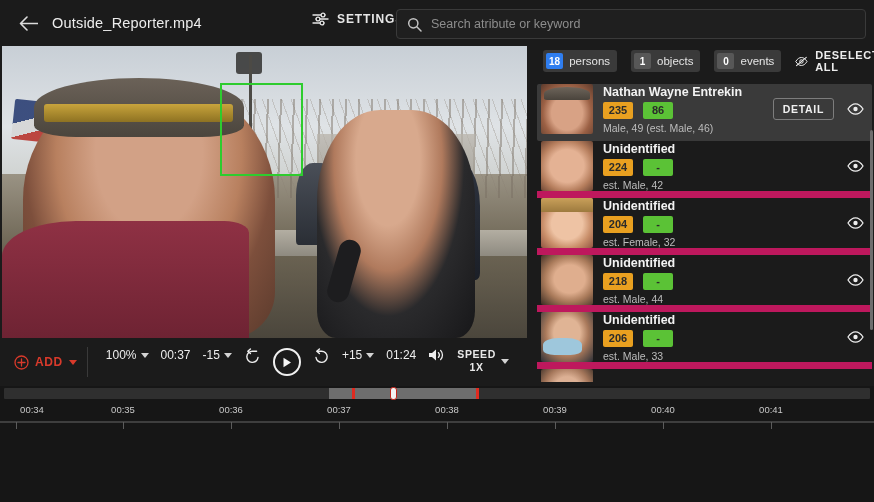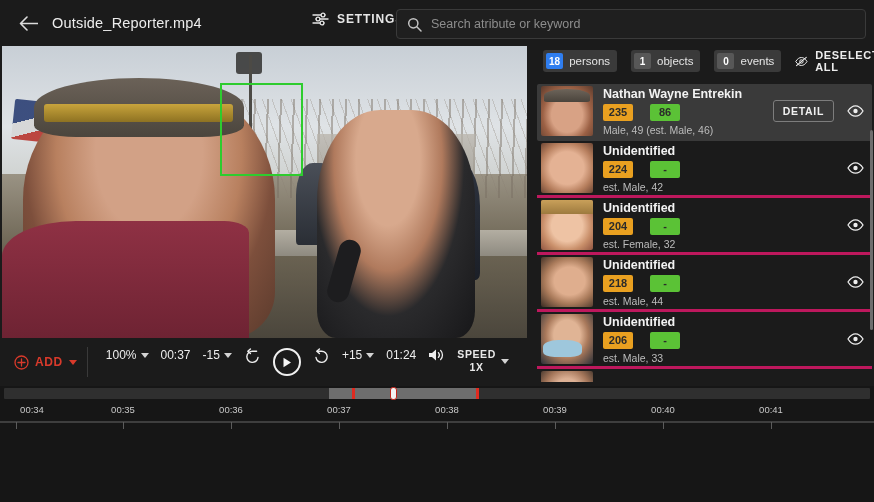--- a/index.html
+++ b/index.html
@@ -161,42 +161,42 @@
     margin-left: auto; display: flex; align-items: center; gap: 7px;
     font-size: 11px; font-weight: bold; letter-spacing: .7px;
     color: #ededed; cursor: pointer;
   }
   .person-list {
     position: relative; height: 298px; overflow: hidden; padding: 0 2px 0 6px;
   }
   .person-row {
     display: flex; align-items: center; gap: 10px;
     height: 57px; padding: 0 6px 0 4px;
-    border-bottom: 3px solid #be185d; cursor: pointer;
+    border-bottom: 7px solid #be185d; cursor: pointer;
   }
   .person-row.selected { background: #3a3a3a; border-radius: 2px; border-bottom-color: transparent; }
   .thumb {
     width: 52px; height: 50px; border-radius: 2px; flex: none;
     background: #4a4036; overflow: hidden; position: relative;
   }
   .t1 { background: radial-gradient(ellipse at 50% 58%, #d8a285 0 42%, #9c6145 66%, #5b3a2c 100%); }
   .t1::after { content:""; position:absolute; left:6%; top:6%; width:88%; height:26%; background:linear-gradient(#6d645a,#4a443c); border-radius:50% 50% 12% 12%; }
   .t2 { background: radial-gradient(ellipse at 50% 50%, #e4b294 0 46%, #b57d5c 72%, #6d4634 100%); }
   .t3 { background: radial-gradient(ellipse at 50% 52%, #eec3a4 0 42%, #c98f6a 66%, #8a4e3c 100%); }
   .t3::after { content:""; position:absolute; left:0; top:0; width:100%; height:28%; background:linear-gradient(#c9a05a,#9d7a3e); }
   .t4 { background: radial-gradient(ellipse at 55% 48%, #dfae8e 0 38%, #a97a5a 62%, #3a2b22 100%); }
   .t5 { background: radial-gradient(ellipse at 50% 42%, #e0b495 0 36%, #a9795b 58%, #2c3038 100%); }
   .t5::after { content:""; position:absolute; left:4%; top:52%; width:74%; height:34%; background:#9ec7dc; border-radius:40% 40% 30% 30%; }
   .t6 { background: radial-gradient(ellipse at 50% 45%, #dcb094 0 38%, #a4765a 64%, #332a24 100%); }
   .p-info { flex: 1; min-width: 0; }
   .p-name {
     font-size: 12.5px; font-weight: bold; color: #f2f2f2; margin-bottom: 3px;
     white-space: nowrap; overflow: hidden; text-overflow: ellipsis;
   }
-  .badges { display: flex; gap: 17px; margin-bottom: 3px; }
+  .badges { display: flex; gap: 10px; margin-bottom: 3px; }
   .badge {
     min-width: 30px; height: 17px; border-radius: 2px;
     display: inline-flex; align-items: center; justify-content: center;
     font-size: 11px; font-weight: bold; color: #2b2b2b; padding: 0 5px;
   }
   .badge.orange { background: #e9a020; }
   .badge.green  { background: #5bc236; }
   .p-meta { font-size: 10.5px; color: #bcbcbc; }
   .detail-btn {
     border: 1px solid #7d7d7d; border-radius: 3px; padding: 4px 9px;

